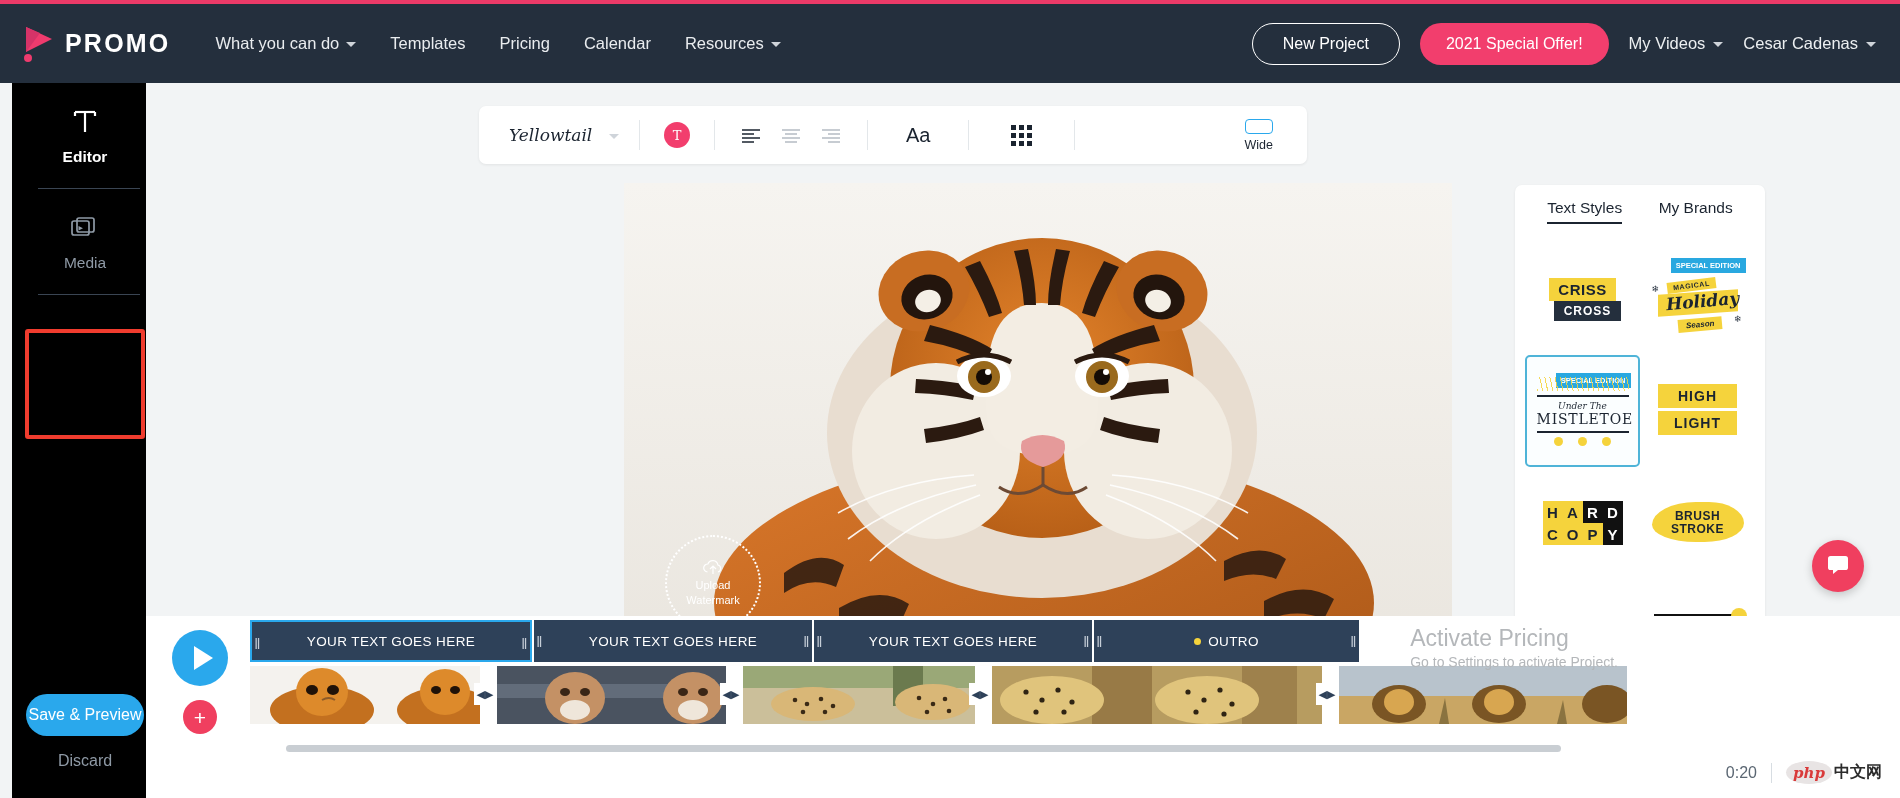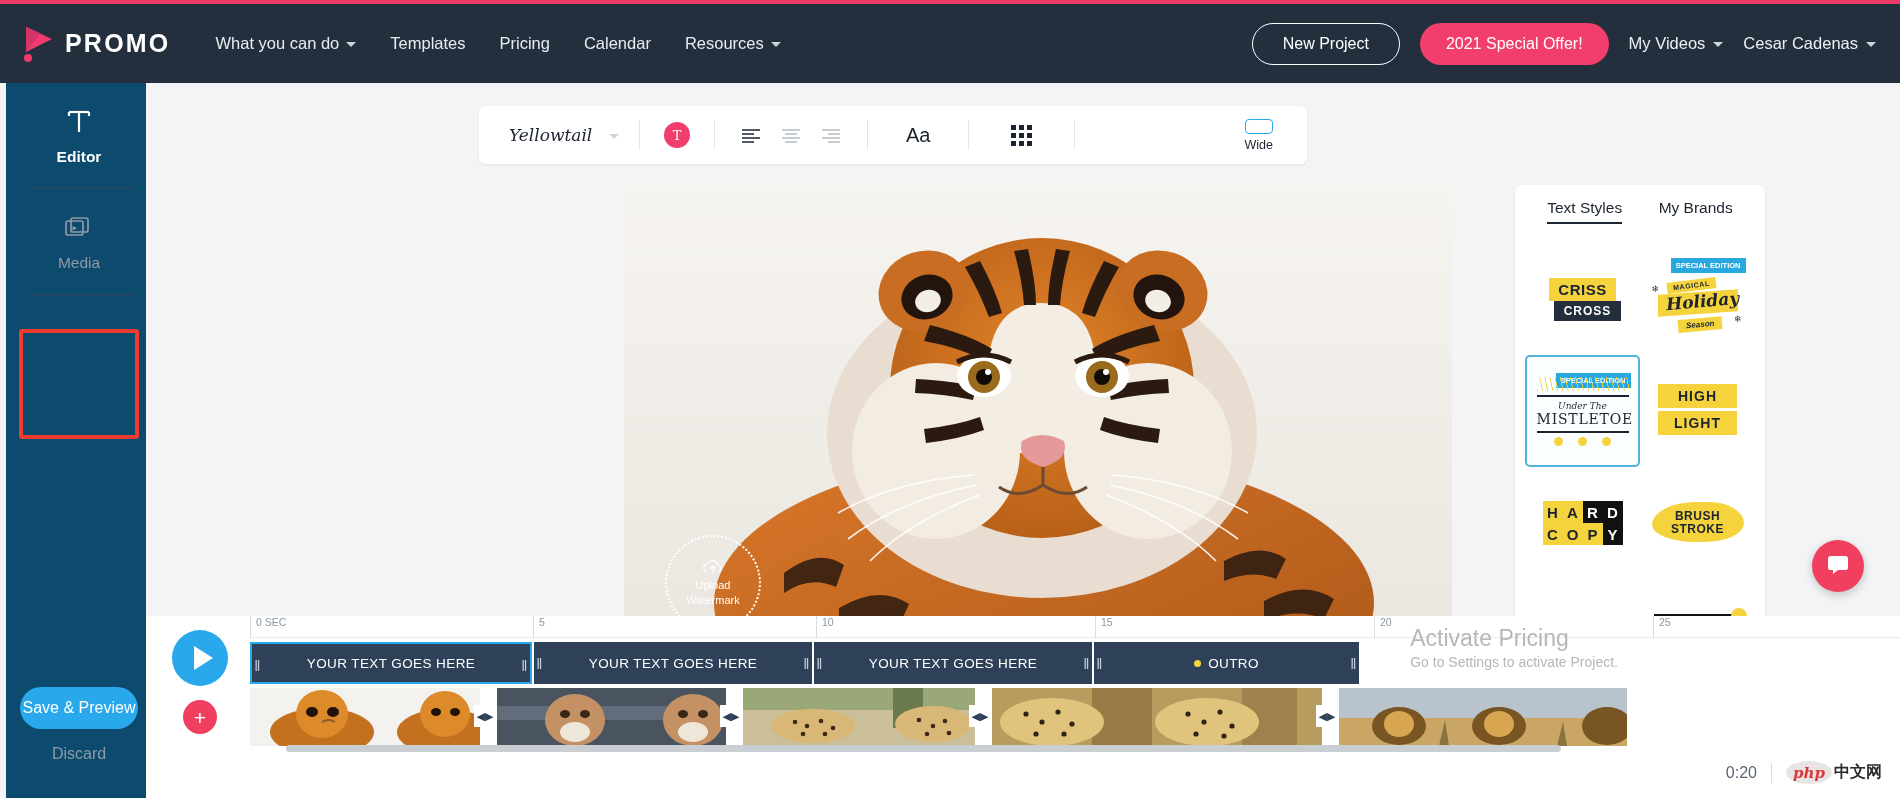--- a/index.html
+++ b/index.html
@@ -39,42 +39,42 @@
     white-space:nowrap;
   }
   .btn-offer {
     border:none; border-radius:24px; color:#fff; background:#f23e6d;
     font-size:16px; padding:12px 26px; cursor:pointer; white-space:nowrap;
   }
   .top-link { color:#eceff1; font-size:16.5px; display:flex; align-items:center; gap:8px; cursor:pointer; white-space:nowrap; }
 
   
   .rail {
-    position:absolute; top:83px; left:6px; width:154px; height:715px;
-    background:#0c4a6e;
+    position:absolute; top:83px; left:12px; width:154px; height:715px;
+    background:#000000;
   }
   .rail-item {
     width:146px; height:105px; display:flex; flex-direction:column;
     align-items:center; justify-content:center; gap:11px; cursor:pointer; position:relative;
   }
   .rail-icon { height:32px; display:flex; align-items:center; justify-content:center; }
   .rail-label { font-size:15.5px; color:#8f9aa6; }
   .rail-item.active .rail-label { color:#ffffff; font-weight:bold; }
   .rail-sep { width:102px; height:1px; background:#3a4553; margin:0 auto; }
   .rail-highlight {
     position:absolute; left:13px; top:246px; width:120px; height:110px;
     border:4px solid #f03c2e; border-radius:3px; pointer-events:none; z-index:5;
   }
   .rail-bottom { position:absolute; bottom:0; left:0; width:146px; padding-bottom:28px; }
   .btn-save {
     display:block; margin:0 auto; background:#2aa8ec; color:#fff; border:none;
     border-radius:22px; font-size:16px; padding:12px 0; width:118px; cursor:pointer;
   }
   .btn-discard {
-    display:block; margin:16px auto 7px; color:#8f9aa6; font-size:16px;
+    display:block; margin:16px auto 0; color:#8f9aa6; font-size:16px;
     background:none; border:none; cursor:pointer;
   }
 
   
   .editor {
     position:absolute; top:83px; left:146px; width:1754px; height:533px;
     background:#f2f4f5;
   }
   .toolbar {
     position:absolute; left:333px; top:23px; width:828px; height:58px;
@@ -594,28 +594,20 @@
     <div class="tl-controls">
       <button class="play-btn">
         <span class="play-tri"></span>
       </button>
       <button class="add-btn">
         <span>+</span>
       </button>
     </div>
 
     <div class="tl-track">
-      <div class="ruler">
-        <span class="tick" style="left:0px;">0 SEC</span>
-        <span class="tick" style="left:283px;">5</span>
-        <span class="tick" style="left:566px;">10</span>
-        <span class="tick" style="left:845px;">15</span>
-        <span class="tick" style="left:1124px;">20</span>
-        <span class="tick" style="left:1403px;">25</span>
-      </div>
 
       <div class="clips">
         <div class="clip sel" style="left:0px;width:282px;">
           <span class="grip l">‖</span>
           <span>YOUR TEXT GOES HERE</span>
           <span class="grip r">‖</span>
         </div>
         <div class="clip" style="left:284px;width:278px;">
           <span class="grip l">‖</span>
           <span>YOUR TEXT GOES HERE</span>

